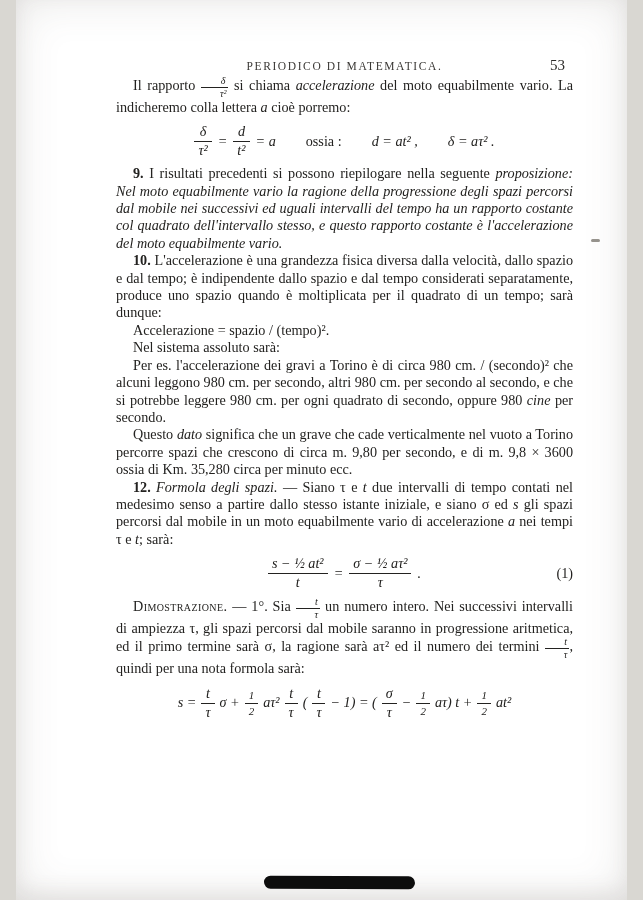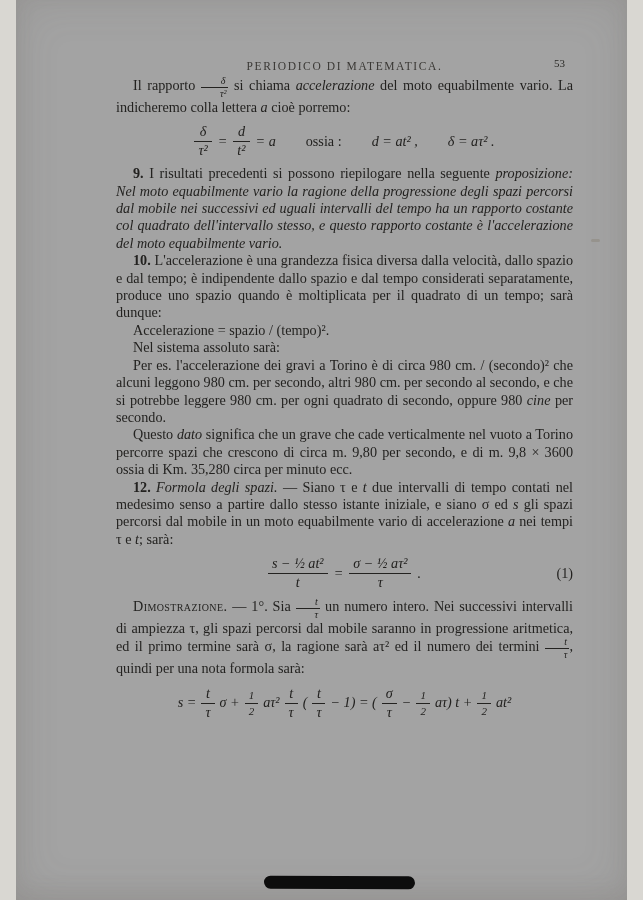--- a/index.html
+++ b/index.html
@@ -1,24 +1,24 @@
 <!DOCTYPE html>
 <html><head>
 <meta charset="utf-8">
 <style>
   html,body{margin:0;padding:0;background:#d9d7d2;}
   .page{
     position:relative;width:611px;height:900px;margin:0 auto;
-    background:#a3a3a3;color:#232220;overflow:hidden;
+    background:#ffffff;color:#232220;overflow:hidden;
     font-family:"Liberation Serif", serif;
     box-shadow:inset 0 0 45px rgba(95,88,75,.14), inset 0 -8px 20px rgba(95,88,75,.10);
   }
   .header{position:absolute;top:60px;left:100px;width:457px;}
   .running-title{display:block;text-align:center;font-size:11.5px;letter-spacing:1.6px;color:#3a3835;}
-  .page-number{position:absolute;right:8px;top:-3px;font-size:11px;color:#2b2a27;}
+  .page-number{position:absolute;right:8px;top:-3px;font-size:15px;color:#2b2a27;}
   .content{position:absolute;top:76px;left:100px;width:457px;font-size:14.2px;line-height:17.4px;text-align:justify;}
   .para{margin:0;text-indent:17px;}
   .it{font-style:italic;}
   .b{font-weight:bold;}
   .sc{font-variant:small-caps;letter-spacing:.4px;margin-top:16px;}
   .m{font-style:italic;}
   
   .formula{display:flex;justify-content:center;align-items:center;gap:30px;margin:8px 0 6px;position:relative;}
   .fgroup{display:inline-flex;align-items:center;gap:6px;}
   .f3 .fgroup{gap:5px;}

